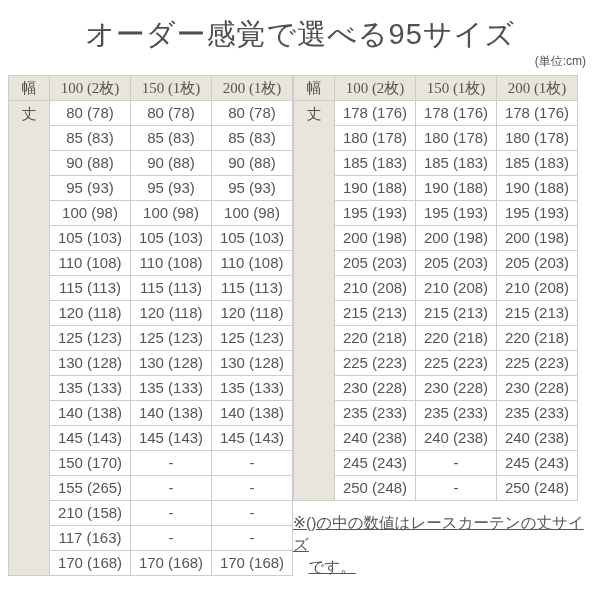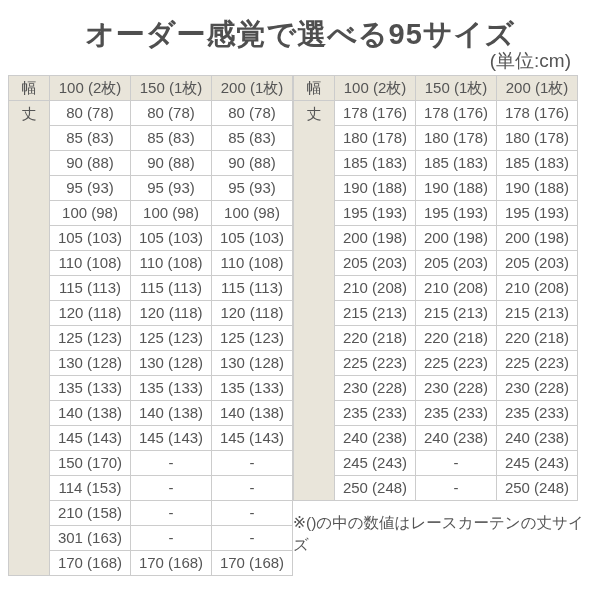--- a/index.html
+++ b/index.html
@@ -14,30 +14,30 @@
   body{
     background:var(--bg);
     font-family:"Liberation Sans","DejaVu Sans",sans-serif;
     color:var(--text);
   }
   .page{width:600px;height:600px;position:relative;}
   .title{
     margin-top:17px;
     text-align:center;
     font-size:29px;
-    font-weight:700;
+    font-weight:400;
     letter-spacing:1px;
     color:var(--title);
     line-height:34px;
   }
   .unit{
     text-align:right;
-    font-size:19px;
+    font-size:12px;
     color:var(--text);
-    margin:1px 29px 5px 0;
+    margin:1px 14px 5px 0;
     line-height:18px;
   }
   .tables{
     display:flex;
     justify-content:space-between;
     padding:0 13px 0 8px;
     align-items:flex-start;
   }
   .col{display:flex;flex-direction:column;}
   table{
@@ -56,32 +56,33 @@
     padding:0;
     line-height:24px;
     white-space:nowrap;
     overflow:hidden;
   }
   th.axis-head, td.axis{
     background:var(--beige);
   }
   th.head{
     background:var(--beige);
+    font-family:Liberation Serif, serif;
   }
   col.c-axis{width:41px;}
   col.c-data{width:81px;}
   td.axis{vertical-align:top;line-height:25px;}
   .notes{
     margin-top:11px;
     width:296px;
     font-size:15.5px;
     line-height:22px;
     color:var(--text);
   }
-  .note-line{display:block;}
+  .note-line{display:block;text-decoration:underline;}
   .note-line.cont{padding-left:1em;}
 </style>
 </head>
 <body>
 
 <div class="page">
 
   <h1 class="title">オーダー感覚で選べる95サイズ</h1>
 
   <div class="unit">(単位:cm)</div>
@@ -175,31 +176,31 @@
               <td>145 (143)</td>
               <td>145 (143)</td>
               <td>145 (143)</td>
             </tr>
             <tr>
               <td>150 (170)</td>
               <td>-</td>
               <td>-</td>
             </tr>
             <tr>
-              <td>114 (153)</td>
+              <td>155 (265)</td>
               <td>-</td>
               <td>-</td>
             </tr>
             <tr>
               <td>210 (158)</td>
               <td>-</td>
               <td>-</td>
             </tr>
             <tr>
-              <td>301 (163)</td>
+              <td>117 (163)</td>
               <td>-</td>
               <td>-</td>
             </tr>
             <tr>
               <td>170 (168)</td>
               <td>170 (168)</td>
               <td>170 (168)</td>
             </tr>
           </tbody>
       </table>
@@ -302,18 +303,19 @@
               <td>250 (248)</td>
               <td>-</td>
               <td>250 (248)</td>
             </tr>
           </tbody>
       </table>
 
       <div class="notes">
           <div>
             <span class="note-line">※()の中の数値はレースカーテンの丈サイズ</span>
+            <span class="note-line cont">です。</span>
           </div>
         </div>
     </div>
 
   </div>
 </div>
 
 </body></html>

